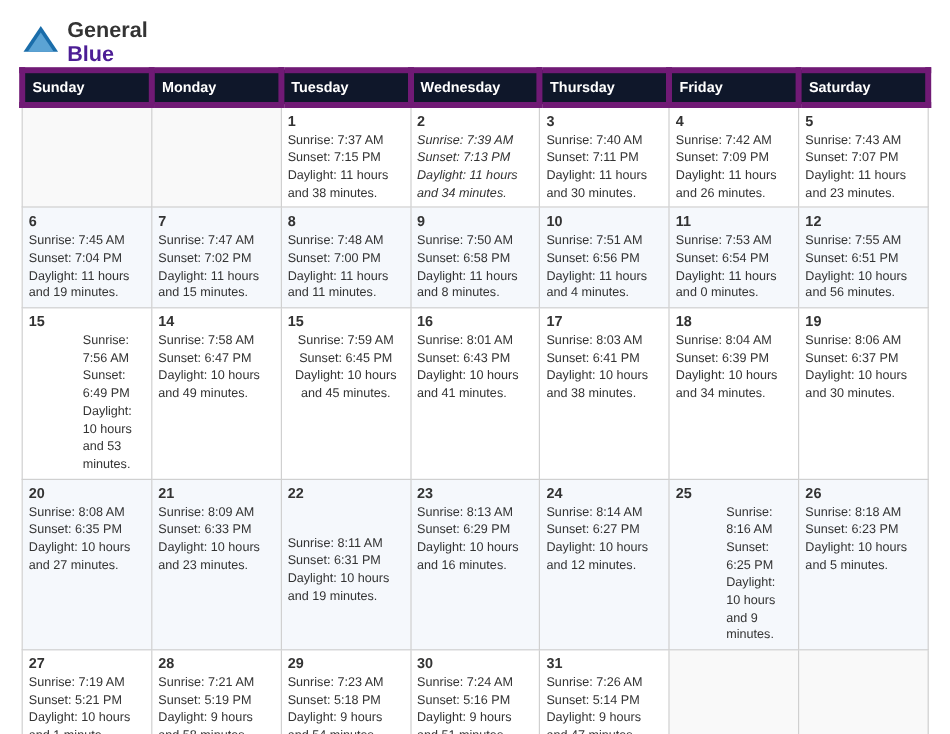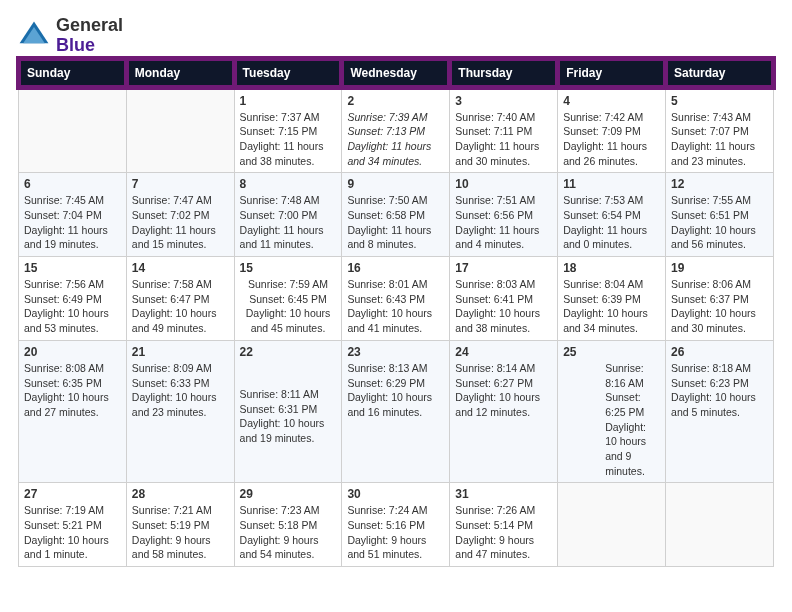--- a/index.html
+++ b/index.html
@@ -190,21 +190,21 @@
         <td>
           <div class="day-number">12</div>
           <div class="day-info" style="white-space: pre-line;">Sunrise: 7:55 AM
 Sunset: 6:51 PM
 Daylight: 10 hours and 56 minutes.</div>
         </td>
       </tr>
       <tr class="row-odd">
         <td>
           <div class="day-number">15</div>
-          <div class="day-info" style="white-space: pre-line;">Sunrise: 7:56 AM
+          <div class="day-info" style="white-space: pre-line; margin-left: 45px;">Sunrise: 7:56 AM
 Sunset: 6:49 PM
 Daylight: 10 hours and 53 minutes.</div>
         </td>
         <td>
           <div class="day-number">14</div>
           <div class="day-info" style="white-space: pre-line;">Sunrise: 7:58 AM
 Sunset: 6:47 PM
 Daylight: 10 hours and 49 minutes.</div>
         </td>
         <td>

